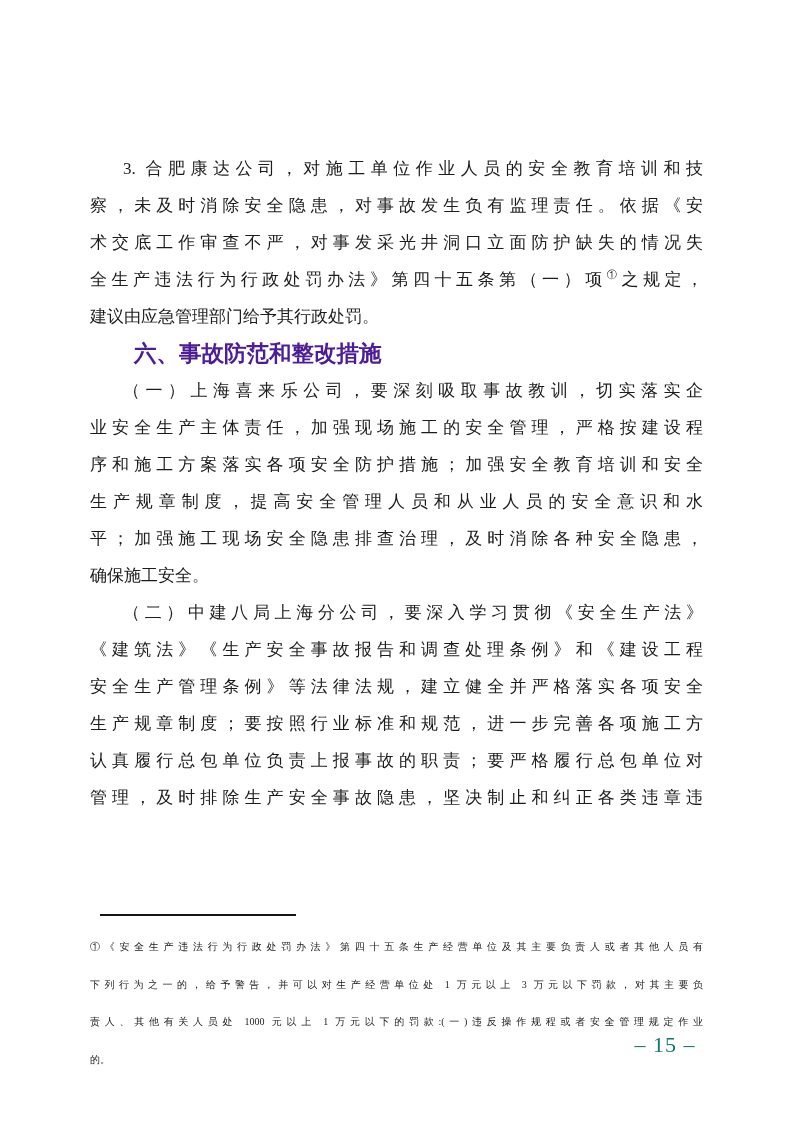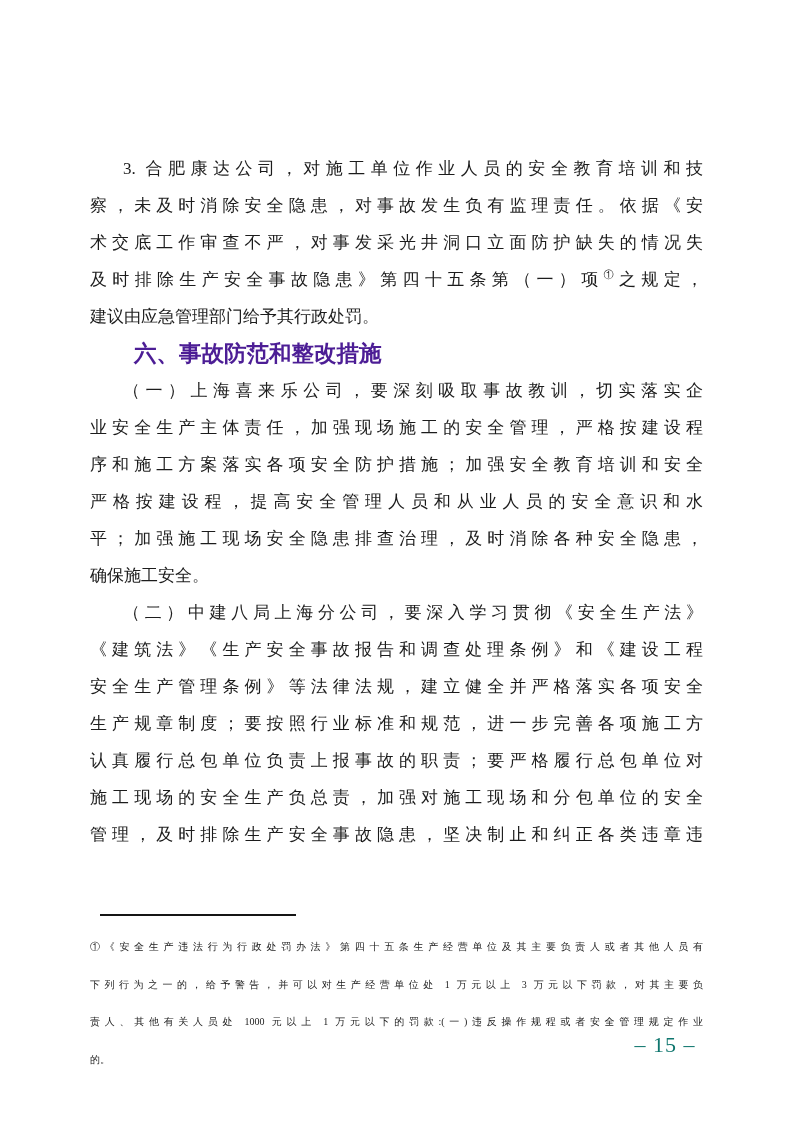--- a/index.html
+++ b/index.html
@@ -83,39 +83,38 @@
 </head>
 <body>
 
 <div class="sheet">
 
   <main class="content">
     <section>
         <div class="line indent"><span>3. 合肥康达公司，对施工单位作业人员的安全教育培训和技</span></div>
         <div class="line"><span>察，未及时消除安全隐患，对事故发生负有监理责任。依据《安</span></div>
         <div class="line"><span>术交底工作审查不严，对事发采光井洞口立面防护缺失的情况失</span></div>
-        <div class="line"><span>及时排除生产安全事故隐患》第四十五条第（一）项</span><sup>①</sup><span>之规定，</span></div>
+        <div class="line"><span>全生产违法行为行政处罚办法》第四十五条第（一）项</span><sup>①</sup><span>之规定，</span></div>
         <div class="line last"><span>建议由应急管理部门给予其行政处罚。</span></div>
       </section>
     <h2 class="heading-line">六、事故防范和整改措施</h2>
     <section>
         <div class="line indent"><span>（一）上海喜来乐公司，要深刻吸取事故教训，切实落实企</span></div>
         <div class="line"><span>业安全生产主体责任，加强现场施工的安全管理，严格按建设程</span></div>
         <div class="line"><span>序和施工方案落实各项安全防护措施；加强安全教育培训和安全</span></div>
-        <div class="line"><span>严格按建设程，提高安全管理人员和从业人员的安全意识和水</span></div>
+        <div class="line"><span>生产规章制度，提高安全管理人员和从业人员的安全意识和水</span></div>
         <div class="line"><span>平；加强施工现场安全隐患排查治理，及时消除各种安全隐患，</span></div>
         <div class="line last"><span>确保施工安全。</span></div>
       </section>
     <section>
         <div class="line indent"><span>（二）中建八局上海分公司，要深入学习贯彻《安全生产法》</span></div>
         <div class="line"><span>《建筑法》《生产安全事故报告和调查处理条例》和《建设工程</span></div>
         <div class="line"><span>安全生产管理条例》等法律法规，建立健全并严格落实各项安全</span></div>
         <div class="line"><span>生产规章制度；要按照行业标准和规范，进一步完善各项施工方</span></div>
         <div class="line"><span>认真履行总包单位负责上报事故的职责；要严格履行总包单位对</span></div>
-        <div class="line"><span>施工现场的安全生产负总责，加强对施工现场和分包单位的安全</span></div>
         <div class="line"><span>管理，及时排除生产安全事故隐患，坚决制止和纠正各类违章违</span></div>
       </section>
   </main>
 
   <div class="footnote-rule"></div>
 
   <footer class="footnote">
       <div class="line"><span>①《安全生产违法行为行政处罚办法》第四十五条生产经营单位及其主要负责人或者其他人员有</span></div>
       <div class="line"><span>下列行为之一的，给予警告，并可以对生产经营单位处 1 万元以上 3 万元以下罚款，对其主要负</span></div>
       <div class="line"><span>责人、其他有关人员处 1000 元以上 1 万元以下的罚款:(一)违反操作规程或者安全管理规定作业</span></div>

